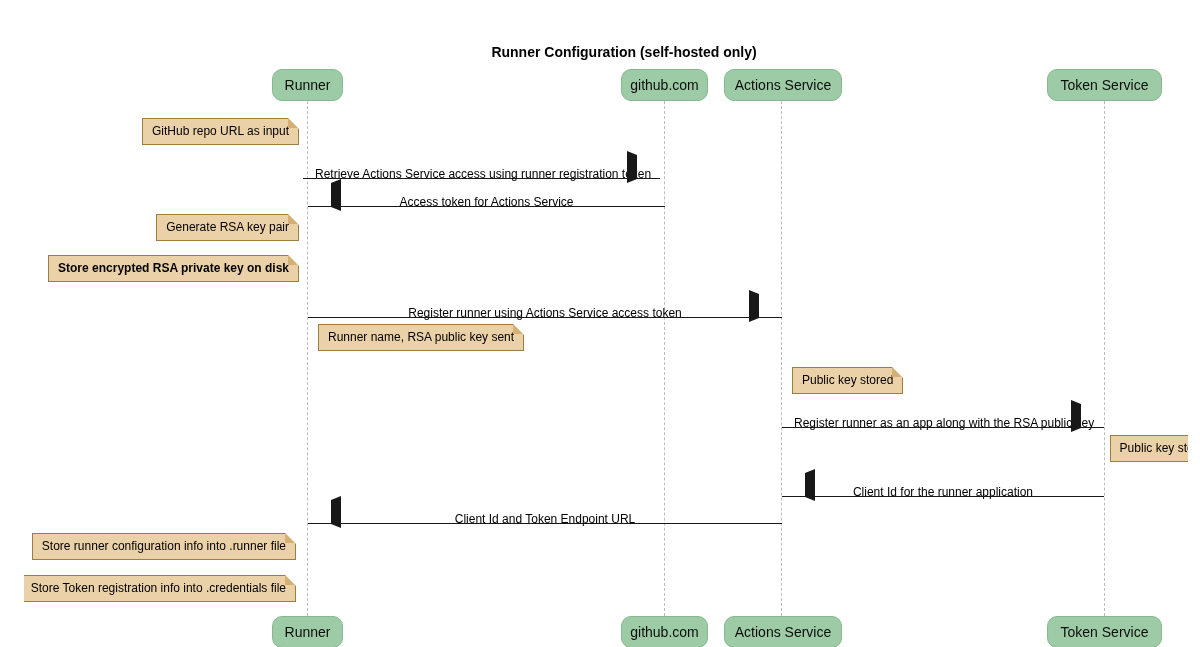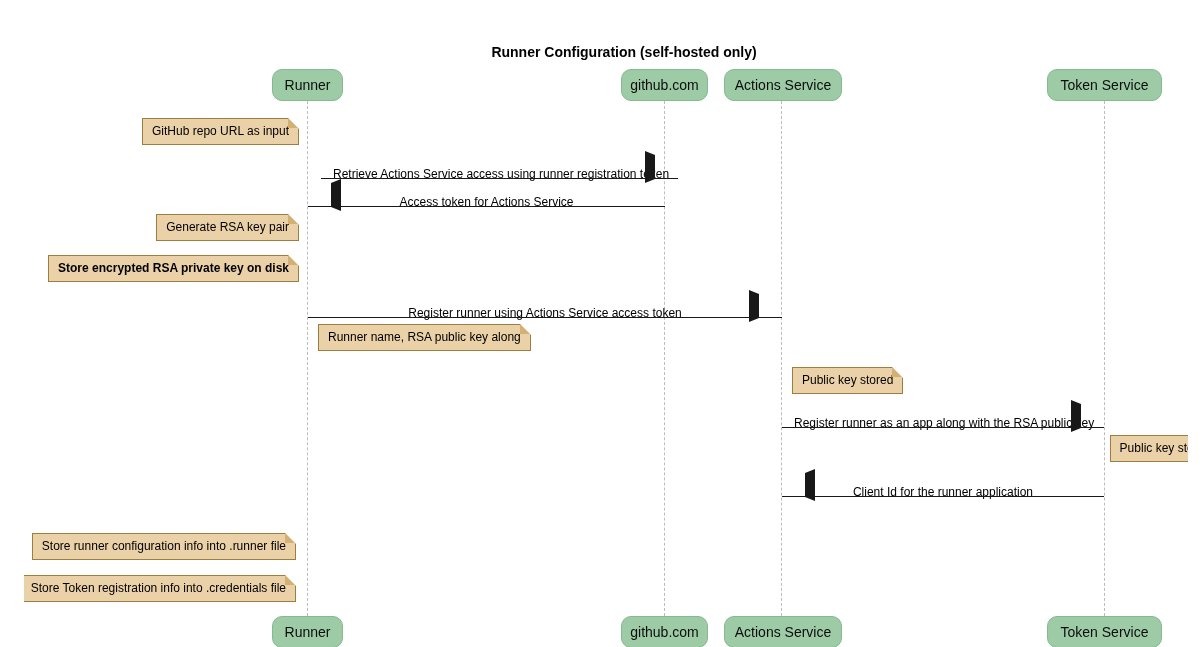--- a/index.html
+++ b/index.html
@@ -95,21 +95,21 @@
   <div class="participant" style="left:248px;top:45px;width:71px;">Runner</div>
   <div class="participant" style="left:597px;top:45px;width:87px;">github.com</div>
   <div class="participant" style="left:700px;top:45px;width:118px;">Actions Service</div>
   <div class="participant" style="left:1023px;top:45px;width:115px;">Token Service</div>
 
   <div class="participant" style="left:248px;top:592px;width:71px;">Runner</div>
   <div class="participant" style="left:597px;top:592px;width:87px;">github.com</div>
   <div class="participant" style="left:700px;top:592px;width:118px;">Actions Service</div>
   <div class="participant" style="left:1023px;top:592px;width:115px;">Token Service</div>
 
-  <div class="message" style="left:297px;top:131px;width:357px;text-decoration:underline;">
+  <div class="message" style="left:279px;top:131px;width:357px;text-decoration:underline;">
     <div class="msg-label">Retrieve Actions Service access using runner registration token</div>
     <div class="msg-line"></div>
     <div class="arrowhead right"></div>
   </div>
 
   <div class="message" style="left:284px;top:159px;width:357px;">
     <div class="msg-label">Access token for Actions Service</div>
     <div class="msg-line"></div>
     <div class="arrowhead left"></div>
   </div>
@@ -125,23 +125,28 @@
     <div class="msg-line"></div>
     <div class="arrowhead left"></div>
   </div>
 
   <div class="message" style="left:758px;top:380px;width:322px;">
     <div class="msg-label">Register runner as an app along with the RSA public key</div>
     <div class="msg-line"></div>
     <div class="arrowhead right"></div>
   </div>
 
+  <div class="message" style="left:284px;top:476px;width:474px;">
+    <div class="msg-label">Client Id and Token Endpoint URL</div>
+    <div class="msg-line"></div>
+    <div class="arrowhead left"></div>
+  </div>
 
   <div class="note" style="right:925px;top:94px;">GitHub repo URL as input</div>
   <div class="note" style="right:925px;top:190px;">Generate RSA key pair</div>
   <div class="note" style="right:925px;top:231px;font-weight:bold;">Store encrypted RSA private key on disk</div>
-  <div class="note" style="left:294px;top:300px;">Runner name, RSA public key along</div>
+  <div class="note" style="left:294px;top:300px;">Runner name, RSA public key sent</div>
   <div class="note" style="left:768px;top:343px;">Public key stored</div>
   <div class="note" style="right:3px;top:411px;">Public key stored</div>
   <div class="note" style="right:928px;top:509px;">Store runner configuration info into .runner file</div>
   <div class="note" style="right:928px;top:551px;">Store Token registration info into .credentials file</div>
 
 </div>
 
 </body></html>

